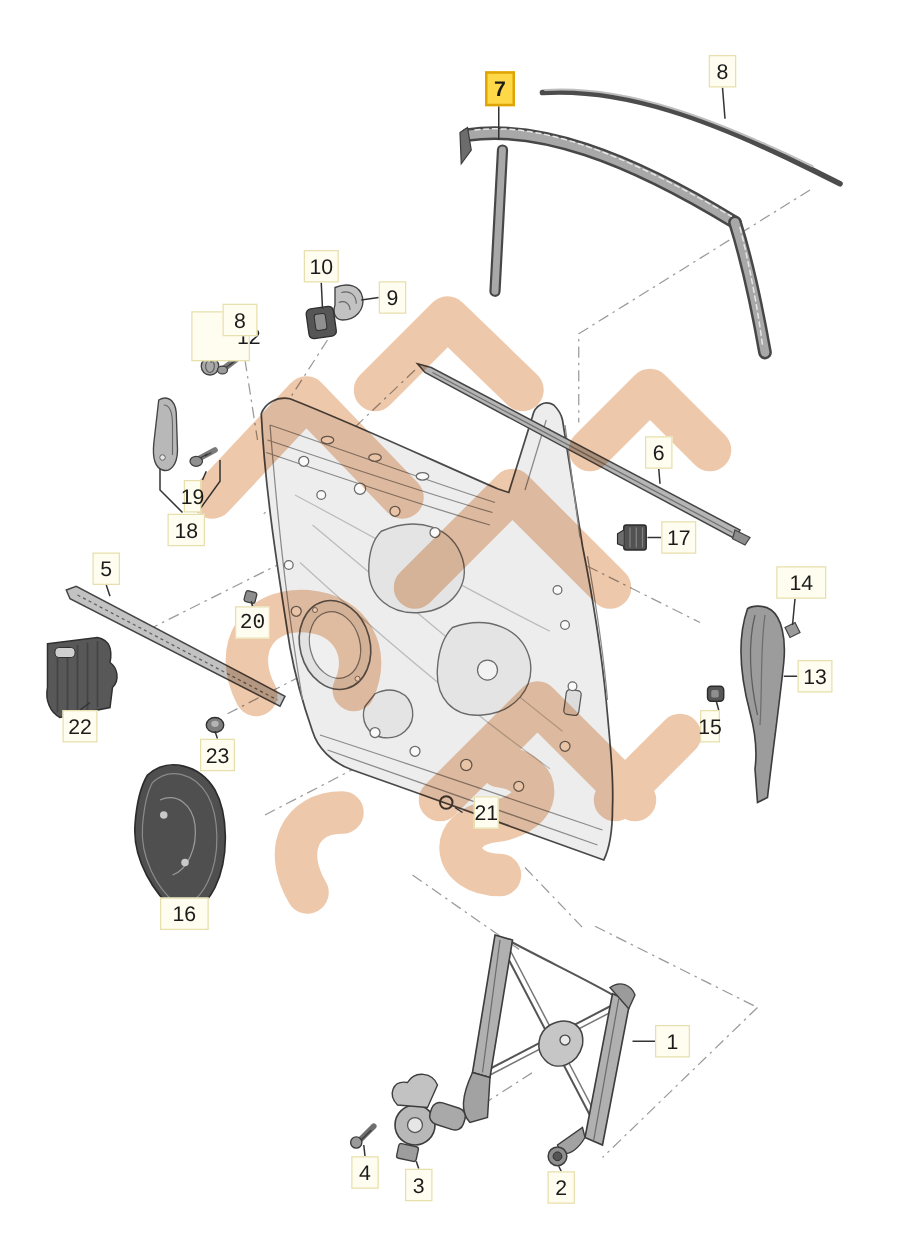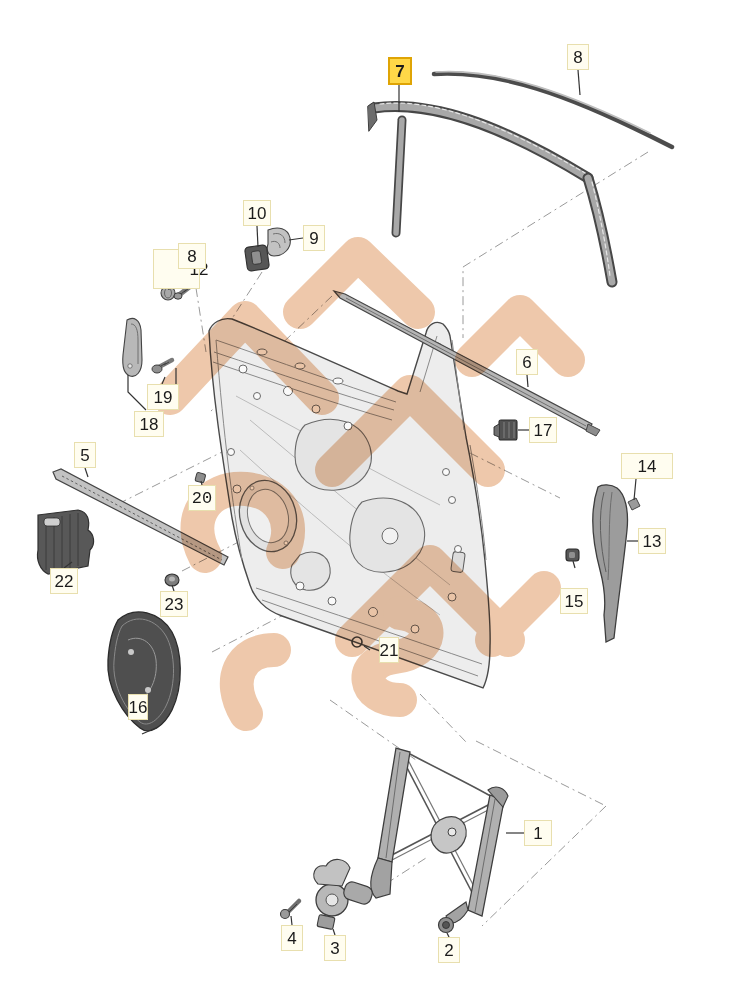--- a/index.html
+++ b/index.html
@@ -278,30 +278,30 @@
     <path d="M449,937 L447,933"></path>
   </g>
 </svg>
 
   <div class="part-label highlight" style="left:388px;top:57px;width:24px;height:28px;">7</div>
   <div class="part-label" style="left:567px;top:44px;width:22px;height:26px;">8</div>
   <div class="part-label" style="left:243px;top:200px;width:28px;height:26px;">10</div>
   <div class="part-label" style="left:303px;top:225px;width:22px;height:26px;">9</div>
   <div class="part-label" style="left:153px;top:249px;width:28px;height:40px;padding-left:45px;">12</div>
   <div class="part-label" style="left:178px;top:243px;width:28px;height:26px;">8</div>
-  <div class="part-label" style="left:147px;top:384px;width:32px;height:26px;">19</div>
+  <div class="part-label" style="left:147px;top:384px;width:14px;height:26px;">19</div>
   <div class="part-label" style="left:134px;top:411px;width:30px;height:26px;">18</div>
   <div class="part-label" style="left:516px;top:349px;width:22px;height:26px;">6</div>
   <div class="part-label" style="left:529px;top:417px;width:28px;height:26px;text-align:right;">17</div>
-  <div class="part-label" style="left:621px;top:453px;width:52px;height:26px;">14</div>
+  <div class="part-label" style="left:621px;top:453px;width:40px;height:26px;">14</div>
   <div class="part-label" style="left:638px;top:528px;width:28px;height:26px;">13</div>
-  <div class="part-label" style="left:560px;top:568px;width:28px;height:26px;margin-top:20px;">15</div>
+  <div class="part-label" style="left:560px;top:568px;width:16px;height:26px;">15</div>
   <div class="part-label" style="left:74px;top:442px;width:22px;height:26px;">5</div>
   <div class="part-label" style="left:188px;top:485px;width:28px;height:26px;font-family:Liberation Mono, monospace;">20</div>
   <div class="part-label" style="left:50px;top:568px;width:28px;height:26px;">22</div>
   <div class="part-label" style="left:160px;top:591px;width:28px;height:26px;">23</div>
-  <div class="part-label" style="left:128px;top:694px;width:20px;height:26px;">16</div>
+  <div class="part-label" style="left:128px;top:718px;width:39px;height:26px;">16</div>
   <div class="part-label" style="left:379px;top:637px;width:20px;height:26px;">21</div>
   <div class="part-label" style="left:524px;top:820px;width:28px;height:26px;">1</div>
   <div class="part-label" style="left:281px;top:925px;width:22px;height:26px;">4</div>
   <div class="part-label" style="left:324px;top:935px;width:22px;height:26px;">3</div>
   <div class="part-label" style="left:438px;top:937px;width:22px;height:26px;">2</div>
 </div>
 
 </body></html>

